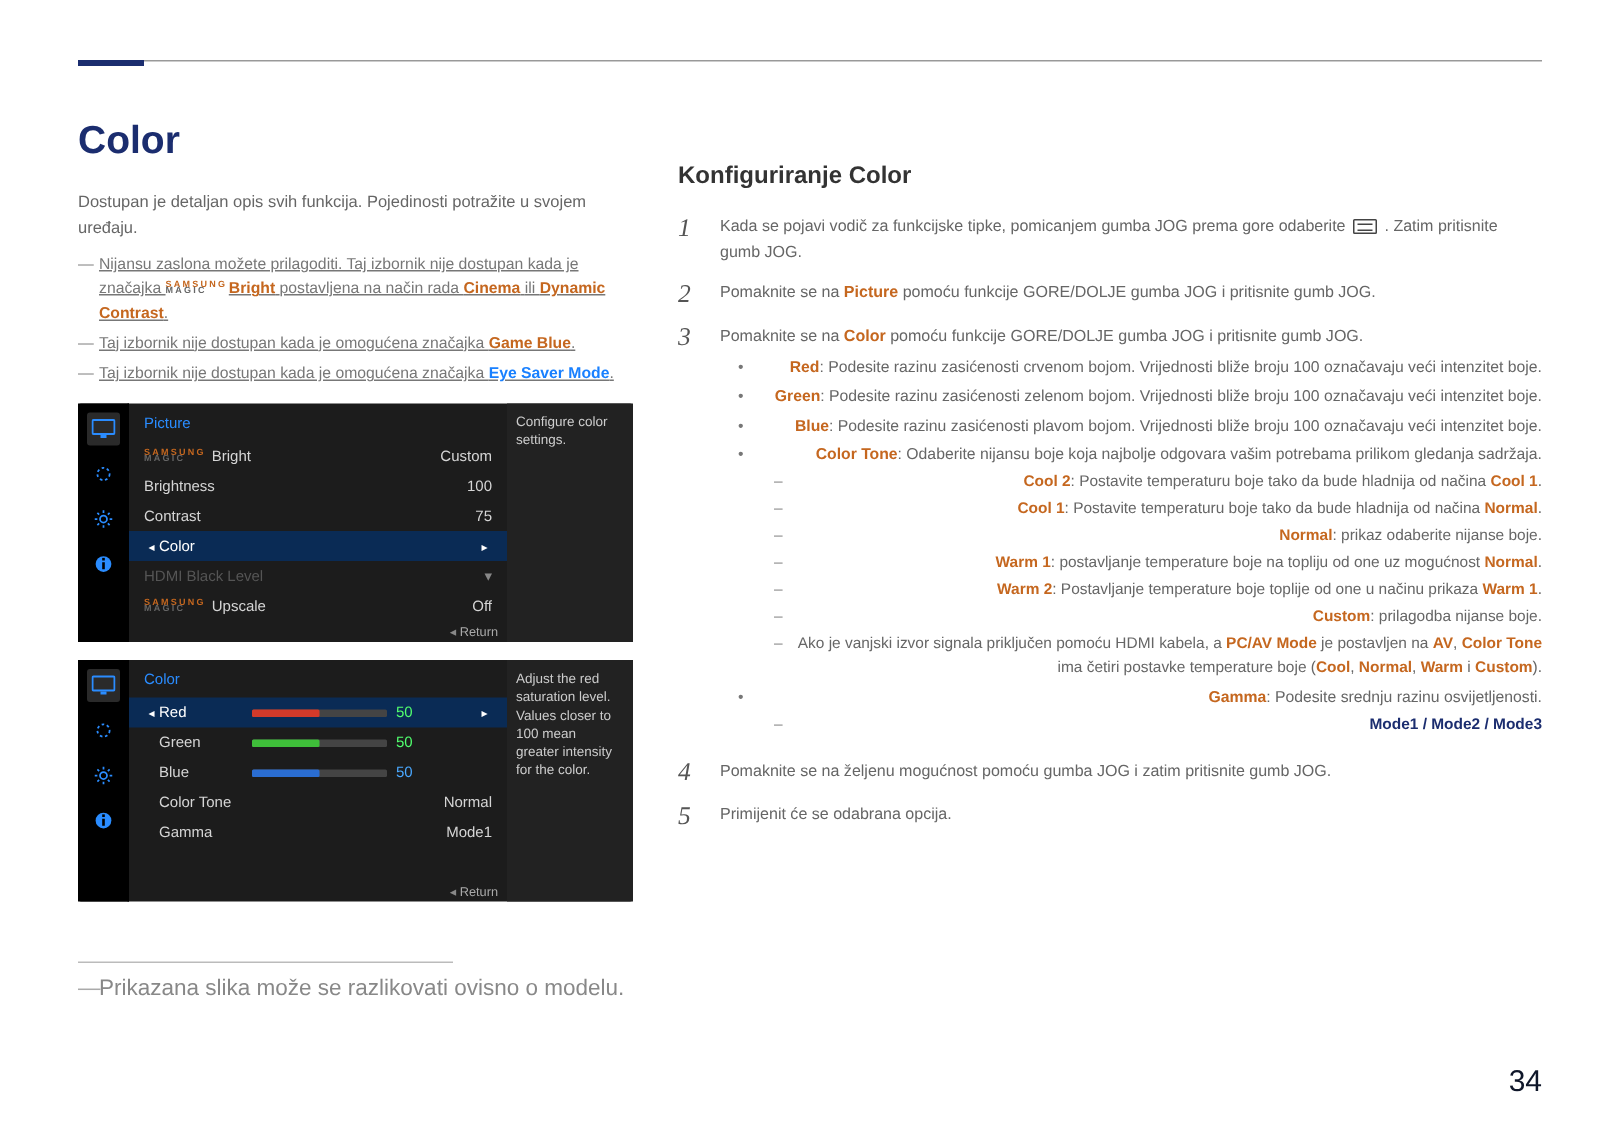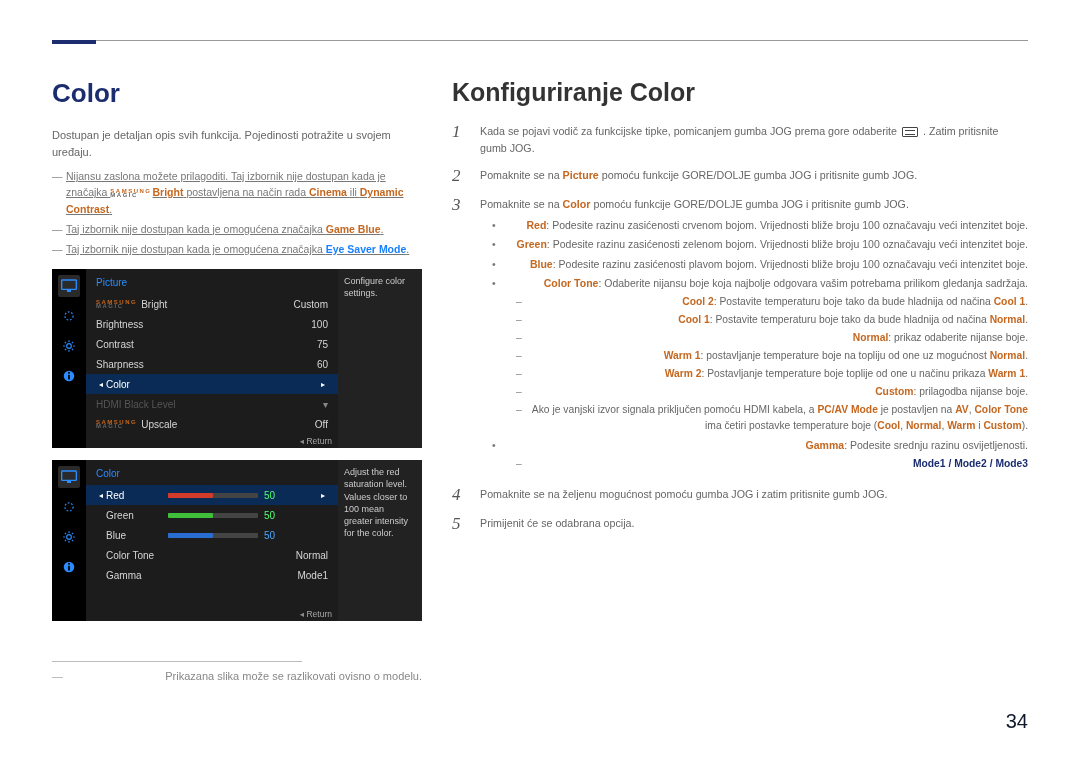--- a/index.html
+++ b/index.html
@@ -38,23 +38,24 @@
   .right-col { flex: 1; }
 
   h1 {
     color: #1b2d6f;
     font-size: 26px;
     font-weight: 600;
     margin-bottom: 18px;
   }
   h2 {
     color: #333;
-    font-size: 25px;
+    font-size: 16px;
     font-weight: 600;
     margin-bottom: 16px;
+    margin-top: 31px;
   }
 
   .intro { font-size: 11px; color: #666; margin-bottom: 8px; line-height: 1.5; }
   .dash-note {
     font-size: 10.5px;
     color: #777;
     line-height: 1.55;
     padding-left: 14px;
     position: relative;
     margin-bottom: 4px;
@@ -142,22 +143,22 @@
     height: 5px; width: 90px; background:#444; margin: 0 6px; position: relative; border-radius:1px;
   }
   .bar > span { position:absolute; left:0; top:0; bottom:0; border-radius:1px; }
 
   .footnote-sep {
     width: 250px;
     border-top: 1px solid #bbb;
     margin: 40px 0 8px 0;
   }
   .footnote {
-    font-size: 11px; color:#888;
-    padding-left:14px; position:relative;text-align:right;
+    font-size: 15px; color:#888;
+    padding-left:14px; position:relative;
   }
   .footnote::before { content:"―"; position:absolute; left:0; color:#aaa;}
 
   
   .steps .step {
     display:flex;
     gap: 12px;
     margin-bottom: 10px;
     align-items: flex-start;
   }
@@ -277,24 +278,20 @@
                 </span>
               <span class="val">Custom</span>
             </div>
             <div class="osd-row">
                 <span class="lbl">Brightness</span>
                 <span class="val">100</span>
               </div>
             <div class="osd-row">
                 <span class="lbl">Contrast</span>
                 <span class="val">75</span>
-              </div>
-            <div class="osd-row">
-                <span class="lbl">Sharpness</span>
-                <span class="val">60</span>
               </div>
             <div class="osd-row hl">
                 <span class="arrow">◂</span>
                 <span class="lbl" style="flex:1">Color</span>
                 <span class="arrow">▸</span>
               </div>
             <div class="osd-row dis">
                 <span class="lbl">HDMI Black Level</span>
                 <span class="val" style="color:#888">▾</span>
               </div>

